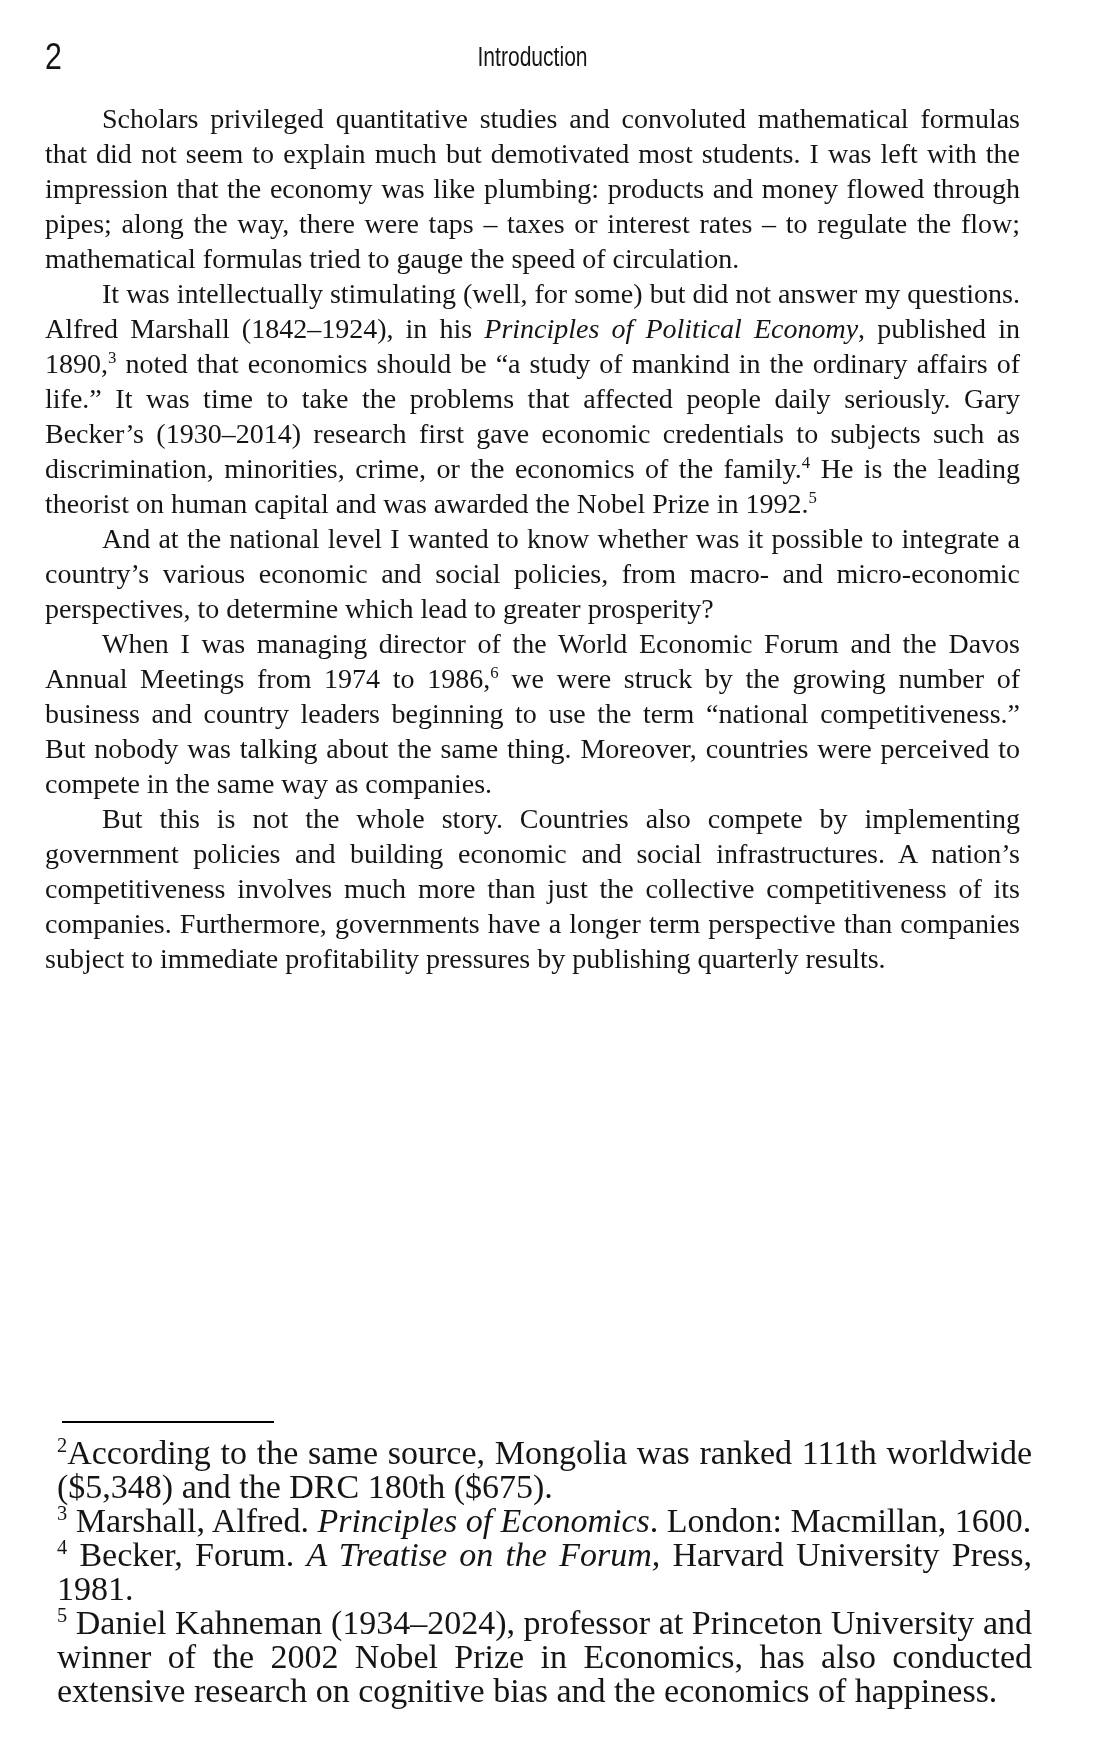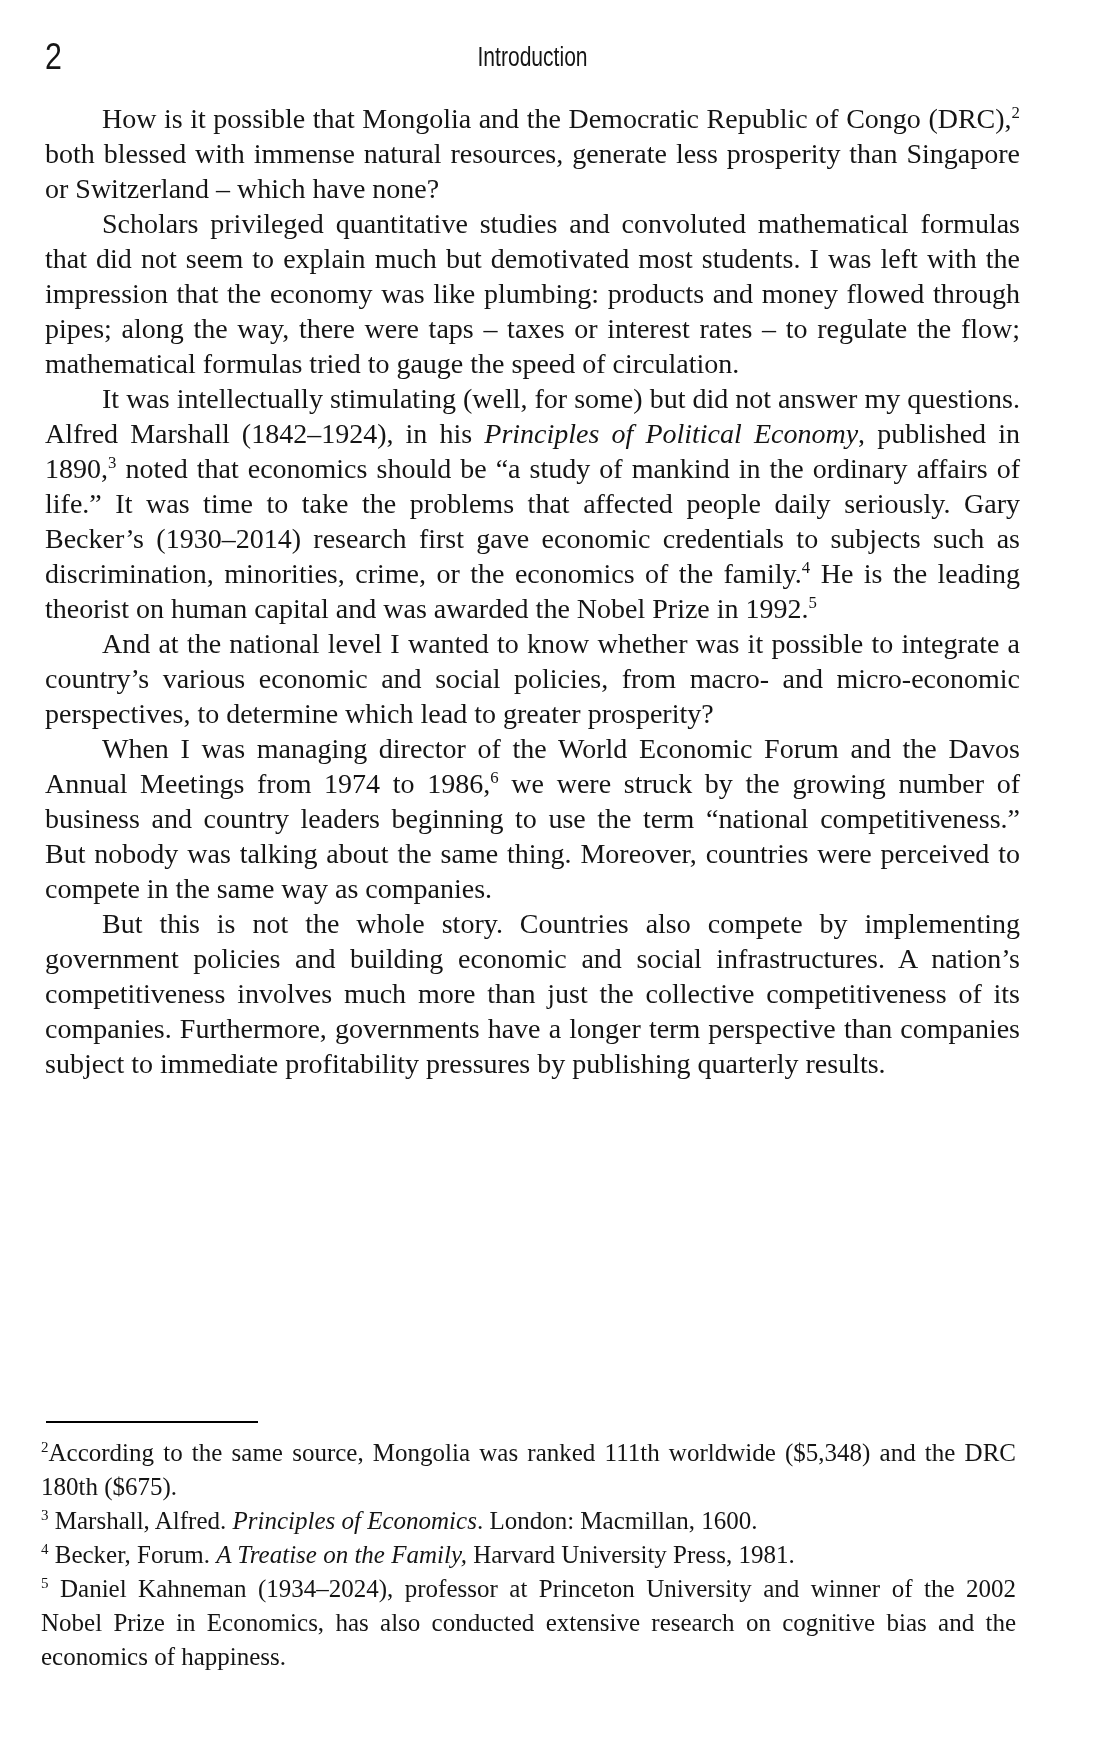--- a/index.html
+++ b/index.html
@@ -56,23 +56,23 @@
   .bodytext p { margin: 0; text-indent: 57px; }
   sup {
     font-size: 60%;
     line-height: 0;
     vertical-align: super;
   }
   .it { font-style: italic; }
   .footnotes {
     position: absolute;
     top: 1421px;
-    left: 41px;
+    left: 57px;
     width: 975px;
-    font-size: 25px;
+    font-size: 34px;
     line-height: 34px;
     text-align: justify;
   }
   .fnrule {
     width: 212px;
     margin-left: 5px;
     border: 0;
     border-top: 2px solid #000;
     margin-top: 0;
     margin-bottom: 13px;
@@ -85,31 +85,30 @@
 <div class="page">
 
   <div class="header">
     <div class="pagenum">2</div>
     <div class="title-wrap">
       <span class="condense">Introduction</span>
     </div>
   </div>
 
   <div class="bodytext">
-      <p><span>How is it possible that Mongolia and the Democratic Republic of Congo (DRC),</span><sup>2</sup><span> both blessed with immense natural resources, generate less prosperity than Singapore or Switzerland – which have none?</span></p>
       <p><span>Scholars privileged quantitative studies and convoluted mathematical formulas that did not seem to explain much but demotivated most students. I was left with the impression that the economy was like plumbing: products and money flowed through pipes; along the way, there were taps – taxes or interest rates – to regulate the flow; mathematical formulas tried to gauge the speed of circulation.</span></p>
       <p><span>It was intellectually stimulating (well, for some) but did not answer my questions. Alfred Marshall (1842–1924), in his </span><span class="it">Principles of Political Economy</span><span>, published in 1890,</span><sup>3</sup><span> noted that economics should be “a study of mankind in the ordinary affairs of life.” It was time to take the problems that affected people daily seriously. Gary Becker’s (1930–2014) research first gave economic credentials to subjects such as discrimination, minorities, crime, or the economics of the family.</span><sup>4</sup><span> He is the leading theorist on human capital and was awarded the Nobel Prize in 1992.</span><sup>5</sup></p>
       <p><span>And at the national level I wanted to know whether was it possible to integrate a country’s various economic and social policies, from macro- and micro-economic perspectives, to determine which lead to greater prosperity?</span></p>
       <p><span>When I was managing director of the World Economic Forum and the Davos Annual Meetings from 1974 to 1986,</span><sup>6</sup><span> we were struck by the growing number of business and country leaders beginning to use the term “national competitiveness.” But nobody was talking about the same thing. Moreover, countries were perceived to compete in the same way as companies.</span></p>
       <p><span>But this is not the whole story. Countries also compete by implementing government policies and building economic and social infrastructures. A nation’s competitiveness involves much more than just the collective competitiveness of its companies. Furthermore, governments have a longer term perspective than companies subject to immediate profitability pressures by publishing quarterly results.</span></p>
     </div>
 
   <div class="footnotes">
     <div class="fnrule"></div>
     <div>
         <p><sup>2</sup><span>According to the same source, Mongolia was ranked 111th worldwide ($5,348) and the DRC 180th ($675).</span></p>
         <p><sup>3</sup><span> Marshall, Alfred. </span><span class="it">Principles of Economics</span><span>. London: Macmillan, 1600.</span></p>
-        <p><sup>4</sup><span> Becker, Forum. </span><span class="it">A Treatise on the Family,</span><span> Harvard University Press, 1981.</span></p>
+        <p><sup>4</sup><span> Becker, Forum. </span><span class="it">A Treatise on the Forum,</span><span> Harvard University Press, 1981.</span></p>
         <p><sup>5</sup><span> Daniel Kahneman (1934–2024), professor at Princeton University and winner of the 2002 Nobel Prize in Economics, has also conducted extensive research on cognitive bias and the economics of happiness.</span></p>
       </div>
   </div>
 
 </div>
 
 </body></html>

